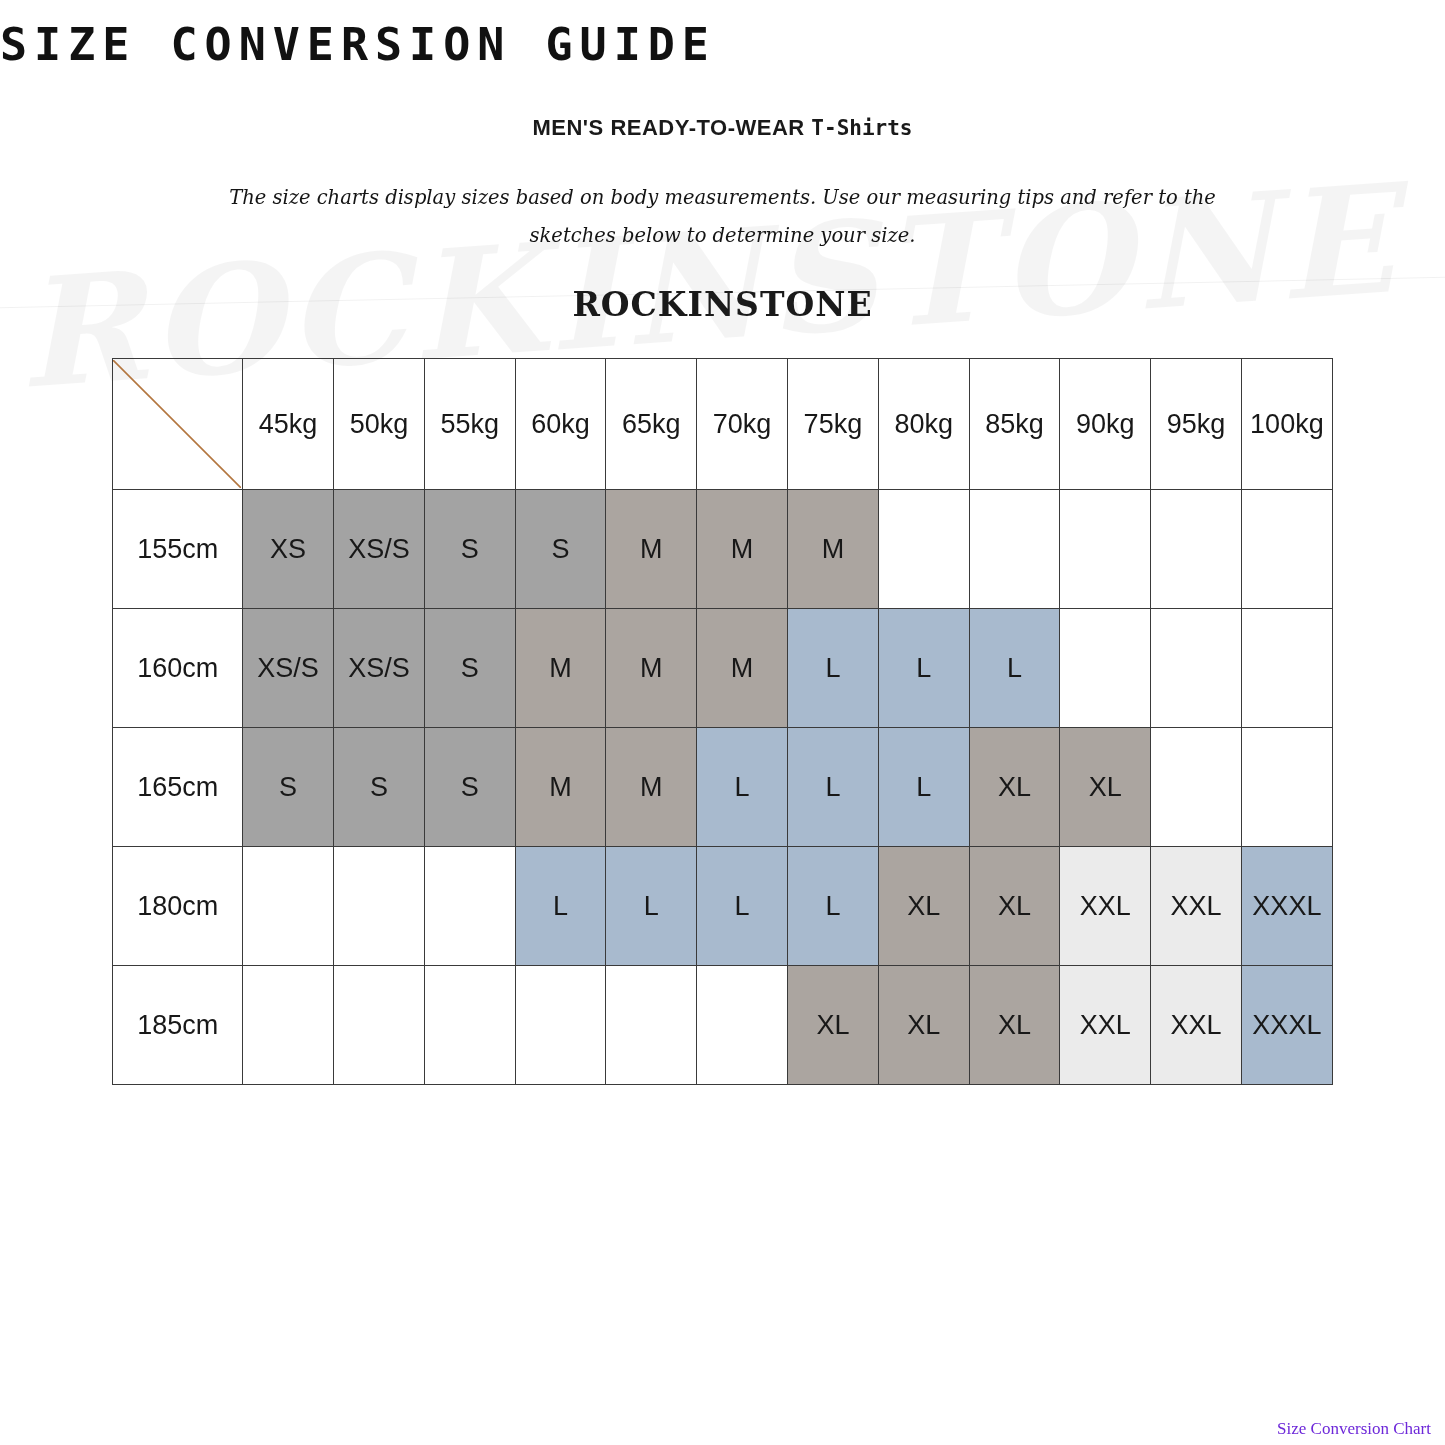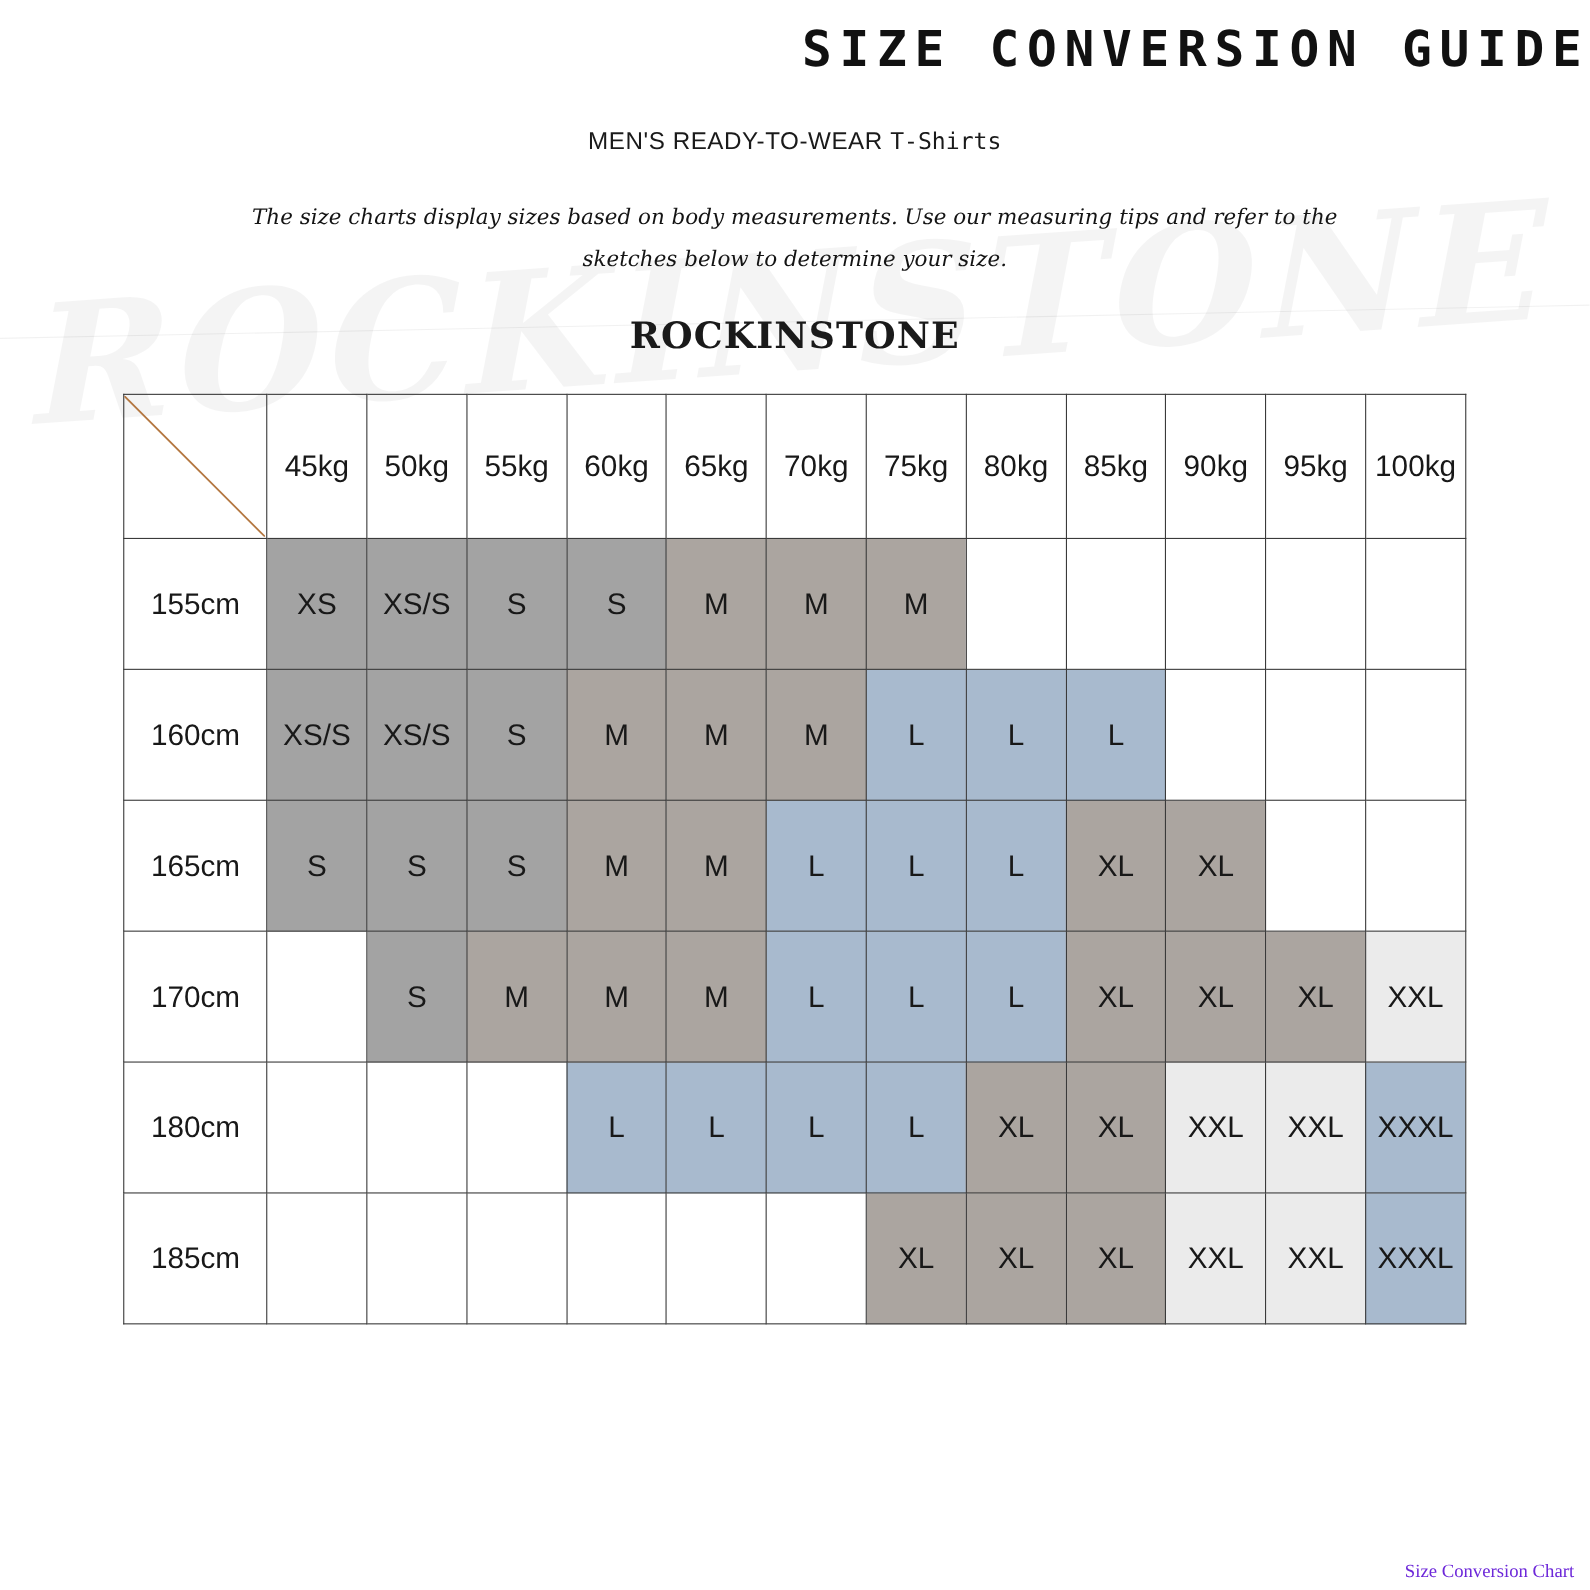--- a/index.html
+++ b/index.html
@@ -52,33 +52,33 @@
     background: rgba(0,0,0,0.055);
     z-index: 0;
     transform: skewY(-1.2deg);
   }
 
   .content { position: relative; z-index: 2; }
 
   h1.title {
     margin: 0;
     padding: 18px 0 0 0;
-    text-align: right;
+    text-align: left;
     font-family: "DejaVu Sans Mono", monospace;
     font-size: 45px;
     font-weight: bold;
     letter-spacing: 7px;
     color: #111;
   }
   .subtitle {
     margin: 0;
     padding: 44px 0 0 0;
     text-align: center;
     font-size: 22px;
-    font-weight: normal;
+    font-weight: bold;
     letter-spacing: 0.5px;
   }
   .subtitle .cat {
     font-family: "DejaVu Sans Mono", monospace;
     font-size: 21px;
     letter-spacing: 0px;
   }
   .intro {
     margin: 4px auto;
     padding: 34px 0 0 0;
@@ -255,35 +255,20 @@
             <td class="c-gray">M</td>
             <td class="c-blue">L</td>
             <td class="c-blue">L</td>
             <td class="c-blue">L</td>
             <td class="c-gray">XL</td>
             <td class="c-gray">XL</td>
             <td class="c-empty"></td>
             <td class="c-empty"></td>
           </tr>
 
-          <tr>
-            <th class="rowhead-cell">170cm</th>
-            <td class="c-empty"></td>
-            <td class="c-light">S</td>
-            <td class="c-gray">M</td>
-            <td class="c-gray">M</td>
-            <td class="c-gray">M</td>
-            <td class="c-blue">L</td>
-            <td class="c-blue">L</td>
-            <td class="c-blue">L</td>
-            <td class="c-gray">XL</td>
-            <td class="c-gray">XL</td>
-            <td class="c-gray">XL</td>
-            <td class="c-xxl">XXL</td>
-          </tr>
 
 
           <tr>
             <th class="rowhead-cell">180cm</th>
             <td class="c-empty"></td>
             <td class="c-empty"></td>
             <td class="c-empty"></td>
             <td class="c-blue">L</td>
             <td class="c-blue">L</td>
             <td class="c-blue">L</td>

